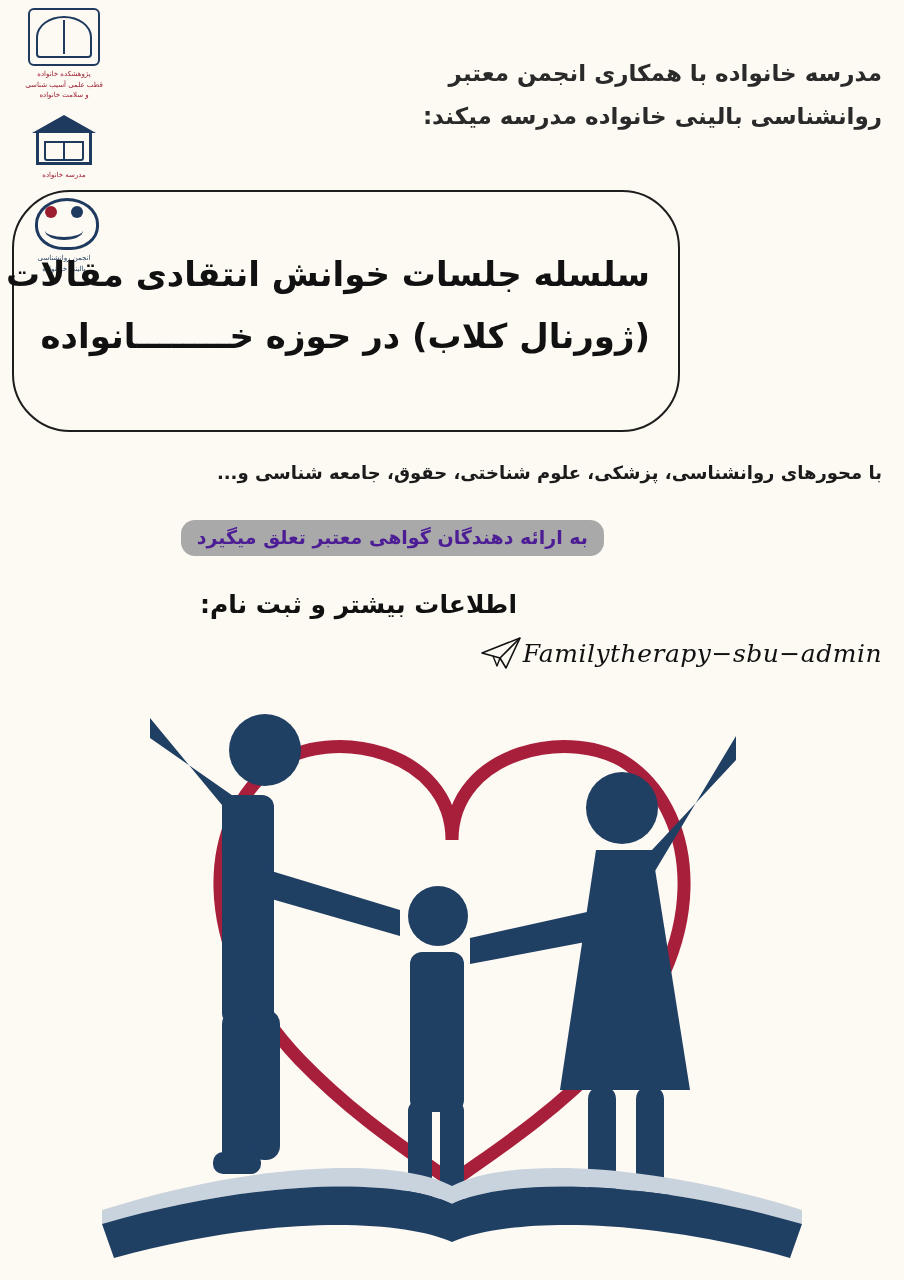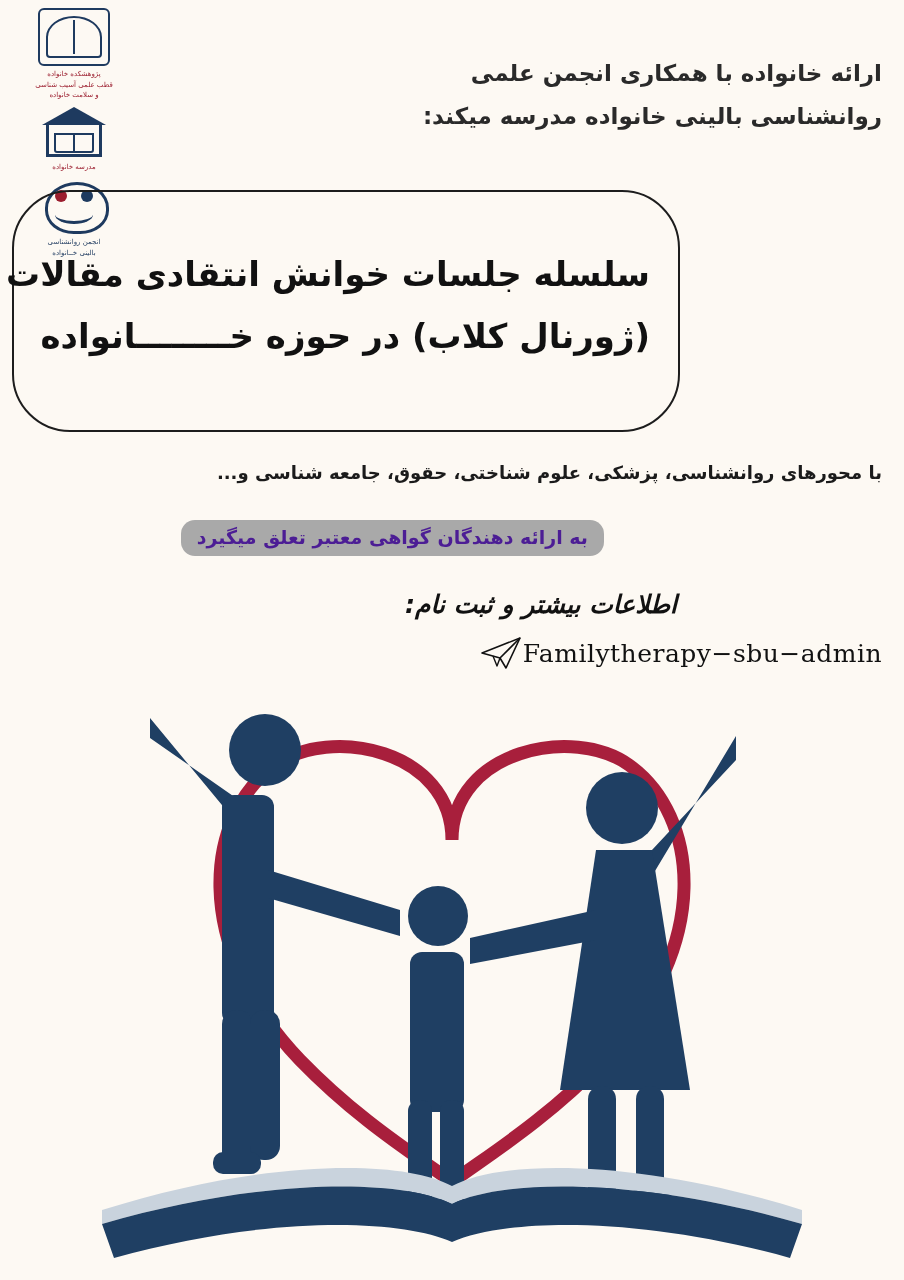--- a/index.html
+++ b/index.html
@@ -22,22 +22,22 @@
 
   
   .logos {
     position: absolute;
     top: 8px;
     right: auto;
     left: 14px;
     width: 110px;
     display: flex;
     flex-direction: column;
-    align-items: flex-start;
-    gap: 6px;
+    align-items: flex-end;
+    gap: 14px;
   }
   .logo-block {
     width: 100px;
     text-align: center;
     color: #7d1128;
   }
   .logo-mark {
     position: relative;
     margin: 0 auto;
   }
@@ -217,38 +217,38 @@
     padding: 6px 16px 8px;
     border-radius: 14px;
     direction: rtl;
     white-space: nowrap;
   }
   .register-line {
     position: absolute;
     top: 590px;
     right: 22px;
     left: 200px;
-    text-align: center;
+    text-align: left;
     direction: rtl;
     font-size: 25px;
     font-weight: 700;
     color: #111;
-    font-style: italic;
   }
   .handle-row {
     position: absolute;
     top: 636px;
     right: 22px;
     left: 200px;
     display: flex;
     flex-direction: row-reverse;
     align-items: center;
     justify-content: flex-start;
     gap: 1px;
     direction: ltr;
+    font-style: italic;
   }
   .handle-text {
     font-family: "DejaVu Serif", "Liberation Serif", serif;
     font-size: 25px;
     color: #111;
     letter-spacing: 0.5px;
   }
   .telegram-icon svg { display: block; }
 
   
@@ -291,21 +291,21 @@
         <div class="dot two"></div>
         <div class="swoop"></div>
       </div>
       <div class="logo-caption navy" style="white-space:pre-line">انجمن روانشناسی
 بالینی خــانواده</div>
     </div>
 
   </div>
 
   <div class="header-text">
-    <div>ارائه خانواده با همکاری انجمن علمی</div>
+    <div>مدرسه خانواده با همکاری انجمن معتبر</div>
     <div>روانشناسی بالینی خانواده مدرسه میکند:</div>
   </div>
 
   <div class="main-box">
     <div class="line line1">سلسله جلسات خوانش انتقادی مقالات</div>
     <div class="line line2">
       <span>(ژورنال کلاب) در حوزه </span><span class="stretch">خــــــــانواده</span>
     </div>
   </div>
 

